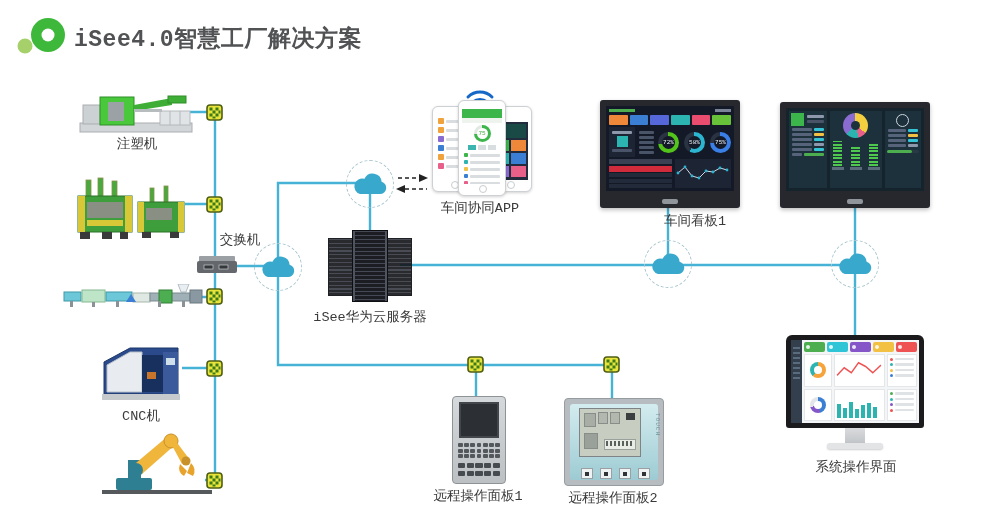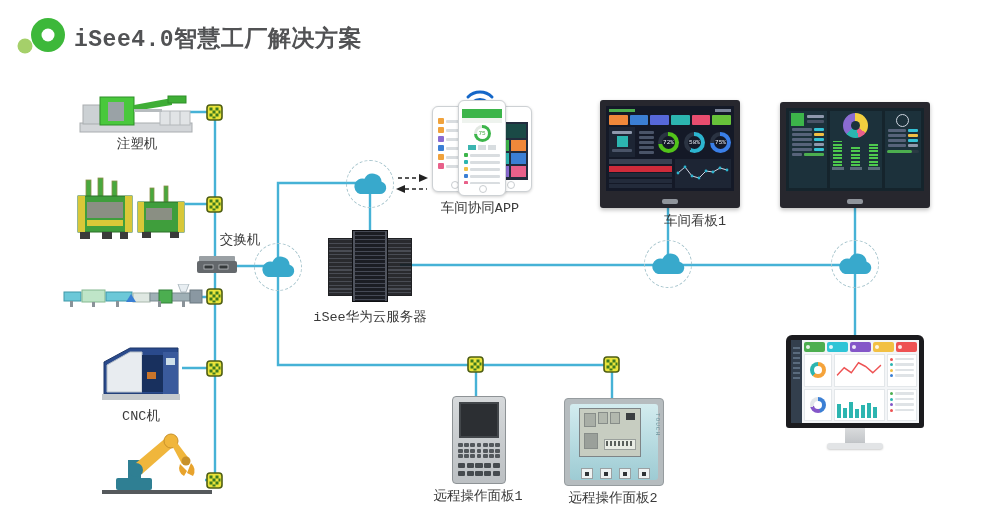--- a/index.html
+++ b/index.html
@@ -705,14 +705,15 @@
                   <b></b>
                 </div>
             </div>
           </div>
         </div>
       </div>
     </div>
     <div class="stand"></div>
     <div class="sbase"></div>
   </div>
+  <div class="label" style="left:796px;top:458px;width:120px;">系统操作界面</div>
 
 </div>
 
 </body></html>

